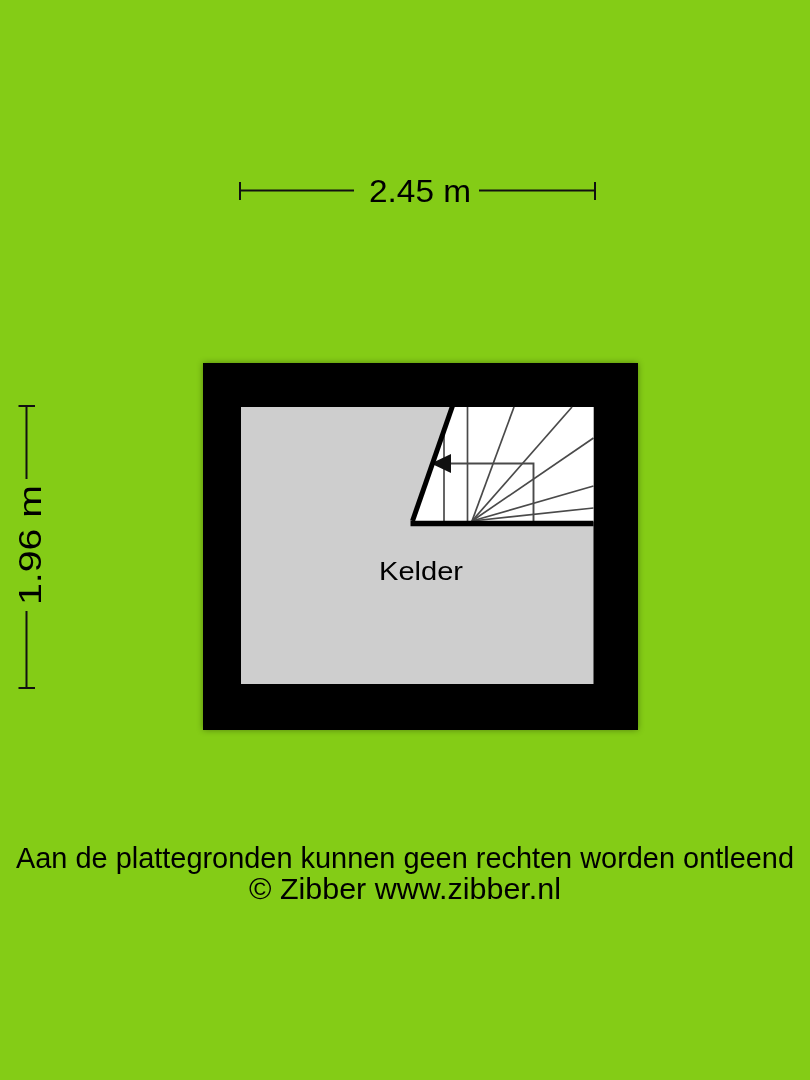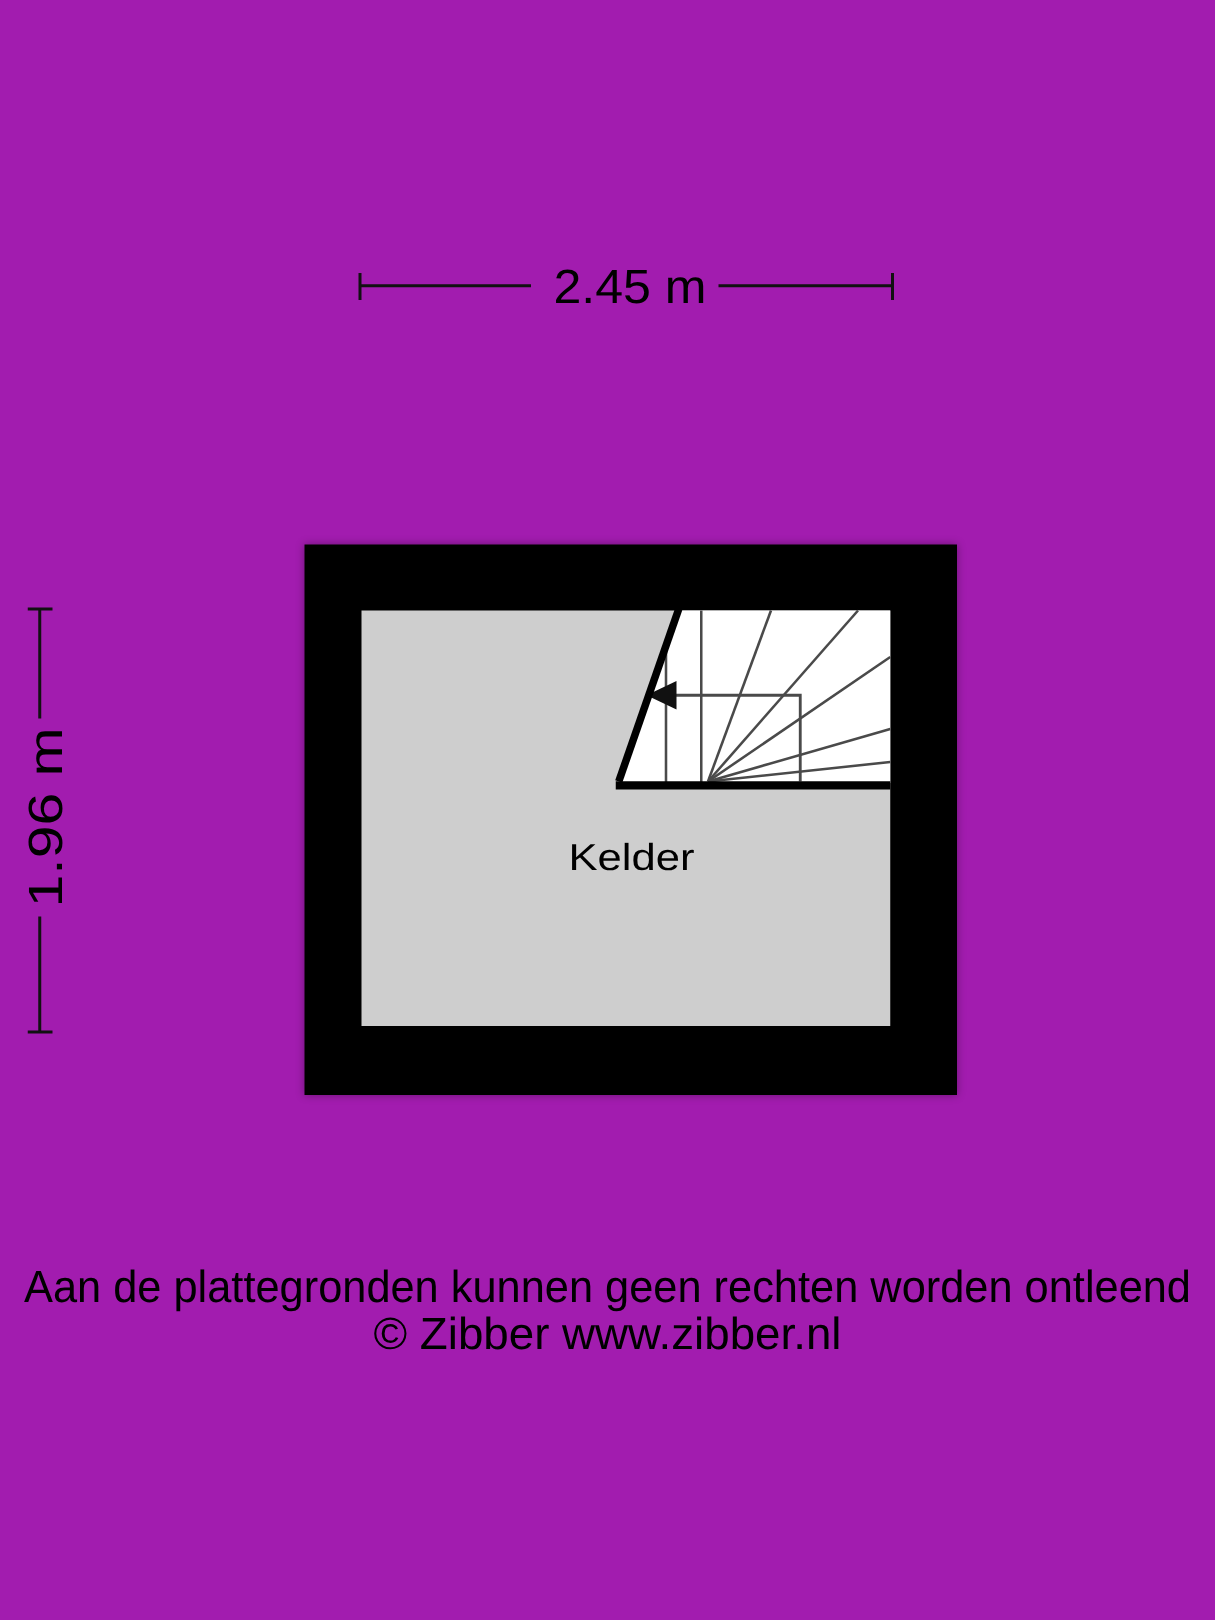--- a/index.html
+++ b/index.html
@@ -5,21 +5,21 @@
   html, body {
     margin: 0;
     padding: 0;
     background: #ffffff;
     font-family: "Liberation Sans", sans-serif;
   }
   .page {
     position: relative;
     width: 810px;
     height: 1080px;
-    background: #a21caf;
+    background: #84cc16;
     overflow: hidden;
   }
   svg { display: block; }
 
   .dim-stroke { stroke: #111111; stroke-width: 2; fill: none; }
   .dim-text   { font-size: 32px; fill: #000000; }
 
   .walls { filter: drop-shadow(0 0 3px rgba(0,0,0,0.35)); }
 
   .stair-thin { stroke: #4a4a4a; stroke-width: 1.7; fill: none; }

